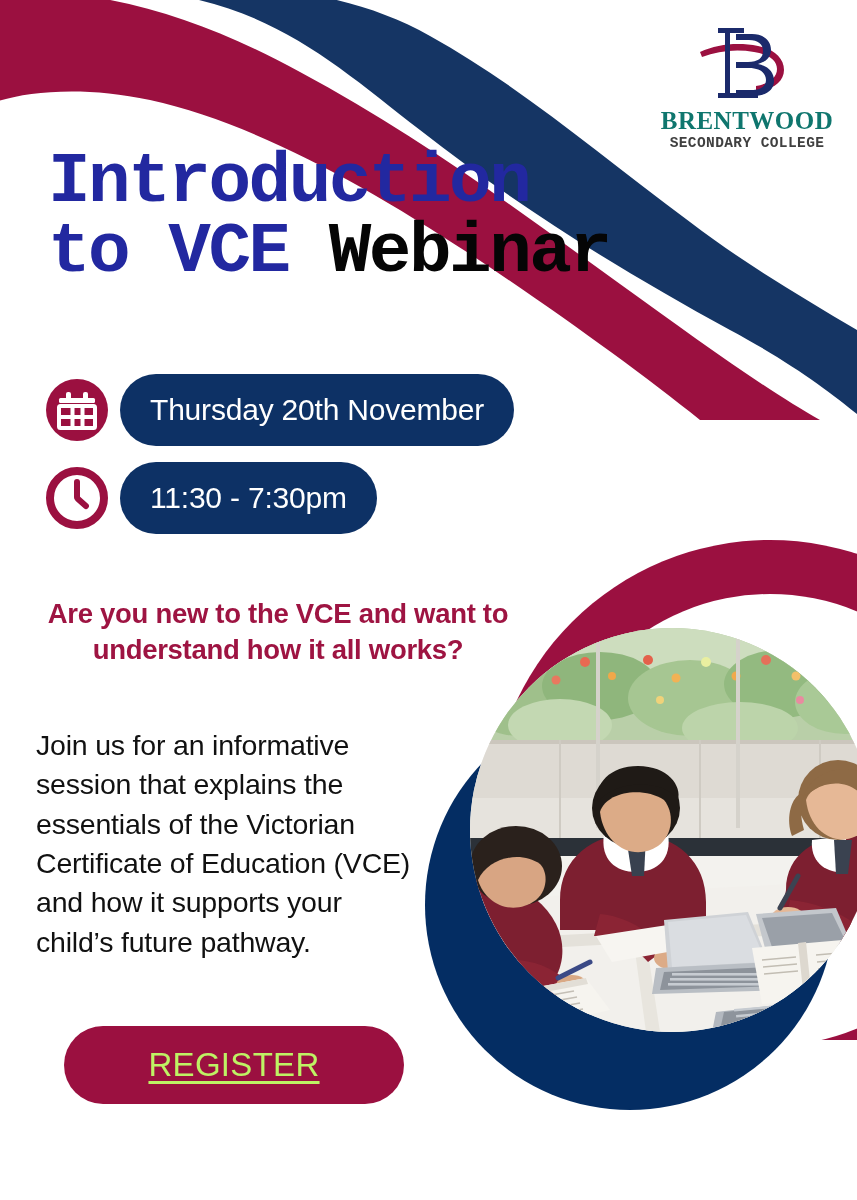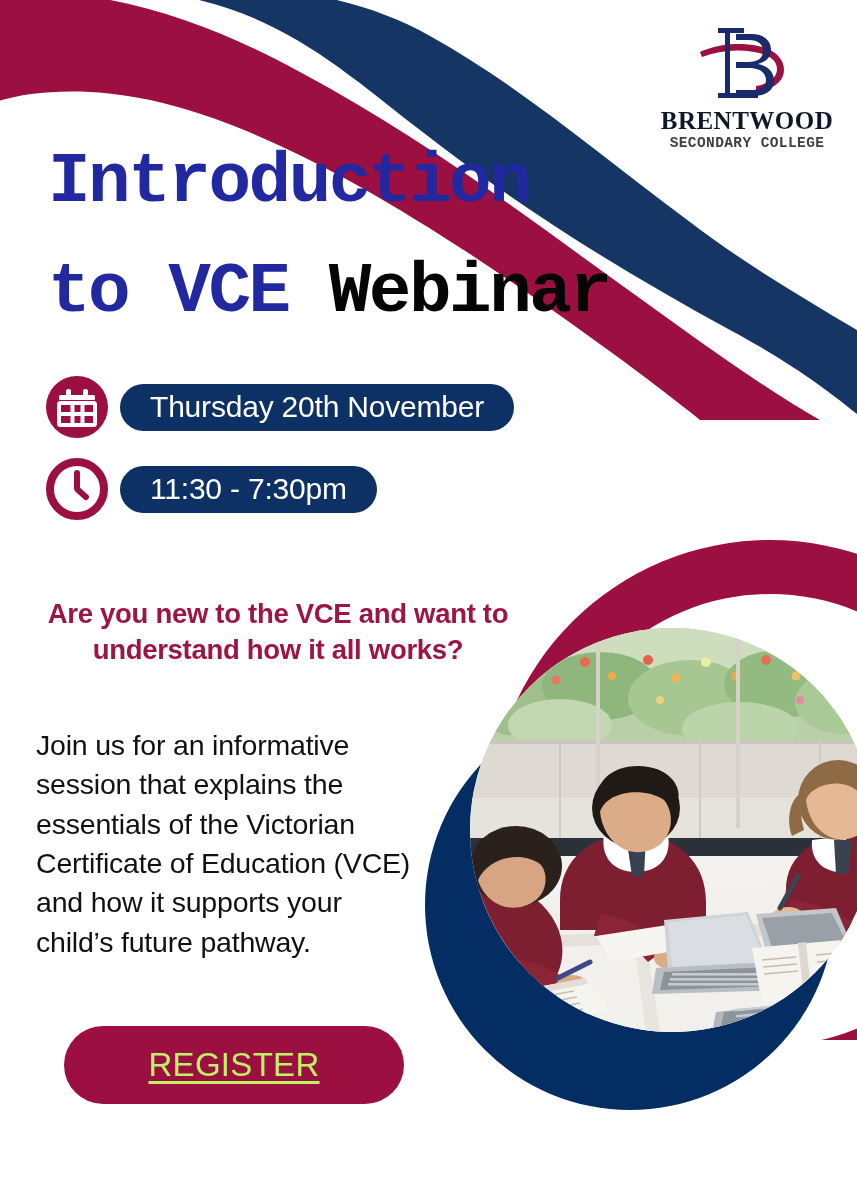--- a/index.html
+++ b/index.html
@@ -24,21 +24,21 @@
     position:absolute;
     right:22px;
     top:22px;
     width:176px;
     z-index:6;
     text-align:center;
   }
   .logo-mark{width:110px;height:82px;display:block;margin:0 auto 4px auto;}
   .logo-name{
     font-family:"Liberation Serif","DejaVu Serif",serif;
-    color:#0f172a;
+    color:#0f766e;
     font-size:25px;
     font-weight:700;
     letter-spacing:0.5px;
     line-height:1;
     margin:0;
   }
   .logo-sub{
     font-family:Liberation Mono, monospace;
     color:#404040;
     font-size:14.5px;
@@ -55,38 +55,38 @@
     top:148px;
     z-index:5;
     margin:0;
     font-size:71px;
     font-weight:700;
     line-height:0.98;
     letter-spacing:-2.5px;
     color:#2228a0;
     font-family:Liberation Mono, monospace;
   }
-  .headline .l2{display:block;margin-top:40px;}
+  .headline .l2{display:block;}
   .hl-blue{color:#2228a0;}
   .hl-black{color:#050505;}
 
   
   .info{
     position:absolute;
     left:44px;
     top:374px;
     z-index:5;
   }
   .info-row{display:flex;align-items:center;margin-bottom:16px;}
   .info-icon{width:66px;height:66px;flex:0 0 66px;margin-right:10px;display:block;}
   .pill{
     background:#0d3165;
     color:#ffffff;
     border-radius:40px;
-    height:47px;
+    height:72px;
     display:flex;
     align-items:center;
     padding:8px 30px;
     font-size:30px;
     font-weight:400;
     letter-spacing:-0.2px;
     white-space:nowrap;
     box-sizing:border-box;
   }
 

